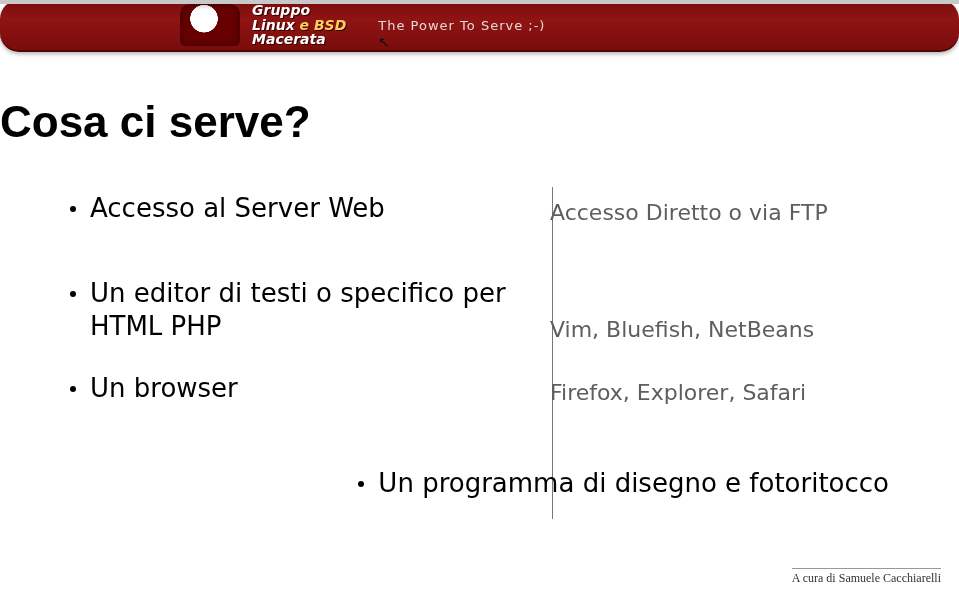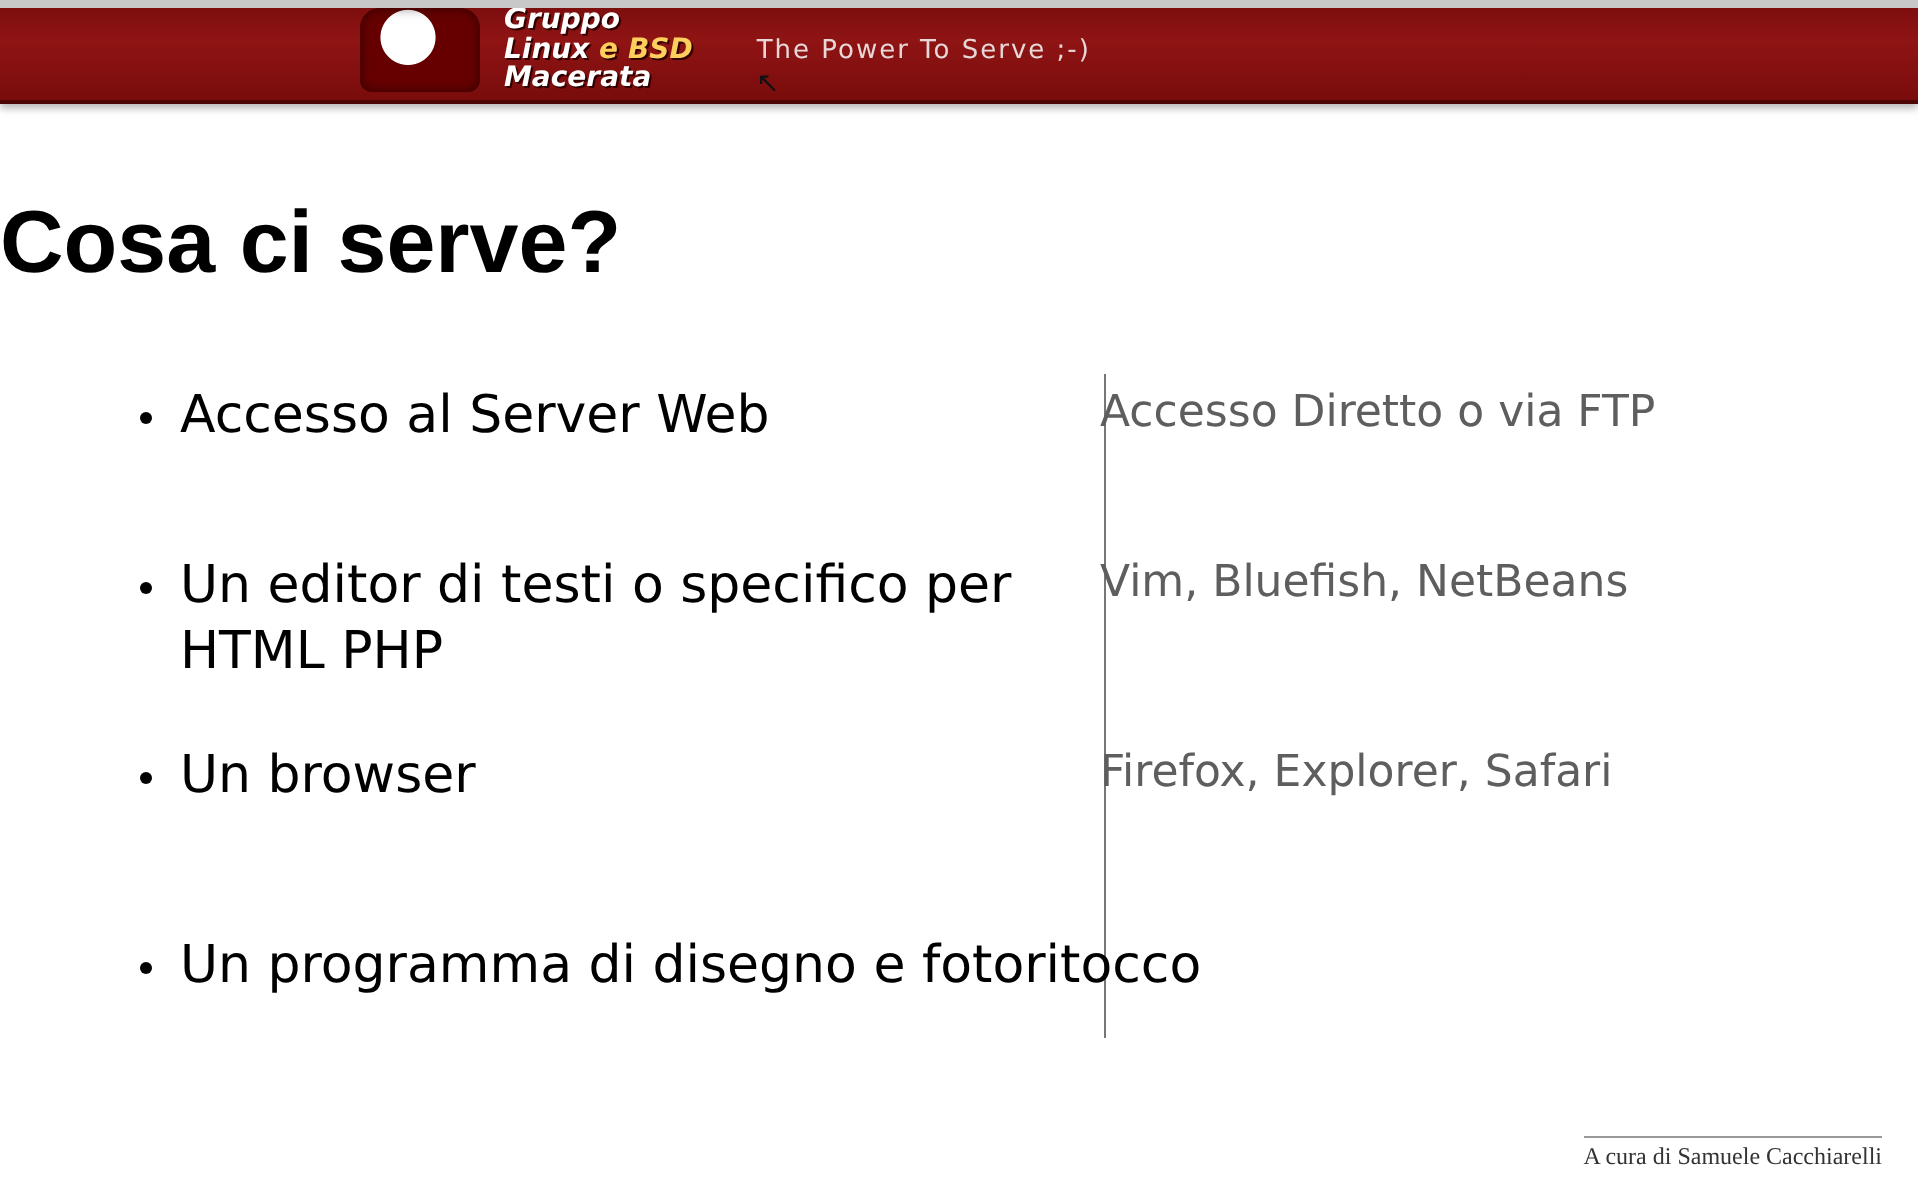--- a/index.html
+++ b/index.html
@@ -14,20 +14,21 @@
   }
 
   
   .banner {
     position: relative;
     width: 100%;
     height: 50px;
     background: linear-gradient(to bottom, #7a0c0c 0%, #8f1414 40%, #7a0c0c 100%);
     border-bottom: 2px solid #4d0505;
     box-shadow: 0 2px 4px rgba(0,0,0,0.3);
+    border-radius: 19px;
   }
   .banner::before {
     content: "";
     position: absolute;
     top: 0; left: 0; right: 0;
     height: 4px;
     background: #c8c8c8;
   }
   .banner-inner {
     display: flex;
@@ -102,21 +103,21 @@
     font-size: 44px;
     font-weight: bold;
     font-family: Arial, "DejaVu Sans", sans-serif;
   }
 
   .content-row {
     position: absolute;
     left: 70px;
     right: 70px;
     display: flex;
-    align-items: flex-start;
+    align-items: flex-end;
   }
   .row1 { top: 140px; }
   .row2 { top: 225px; }
   .row3 { top: 320px; }
   .row4 { top: 415px; flex-direction: column; }
 
   .left-col {
     flex: 0 0 480px;
     display: flex;
     align-items: flex-start;

